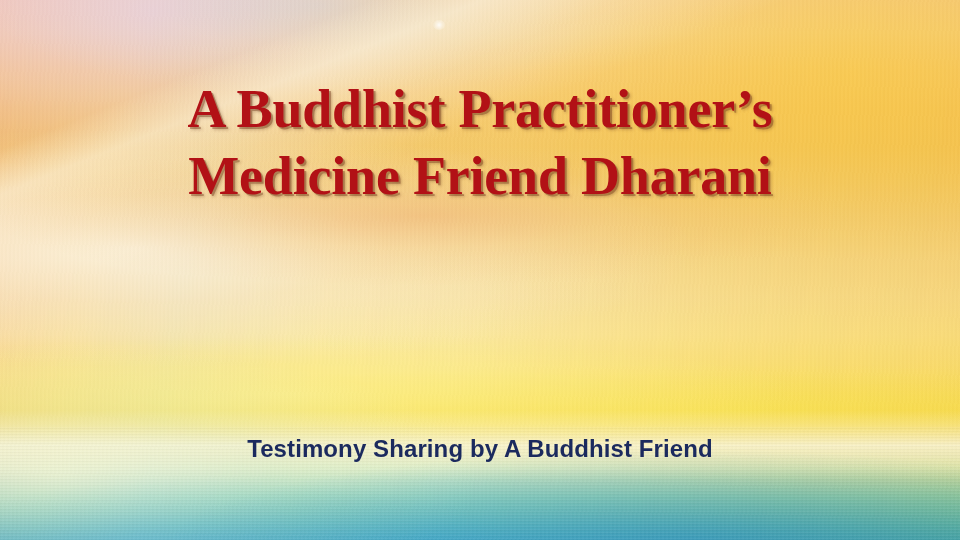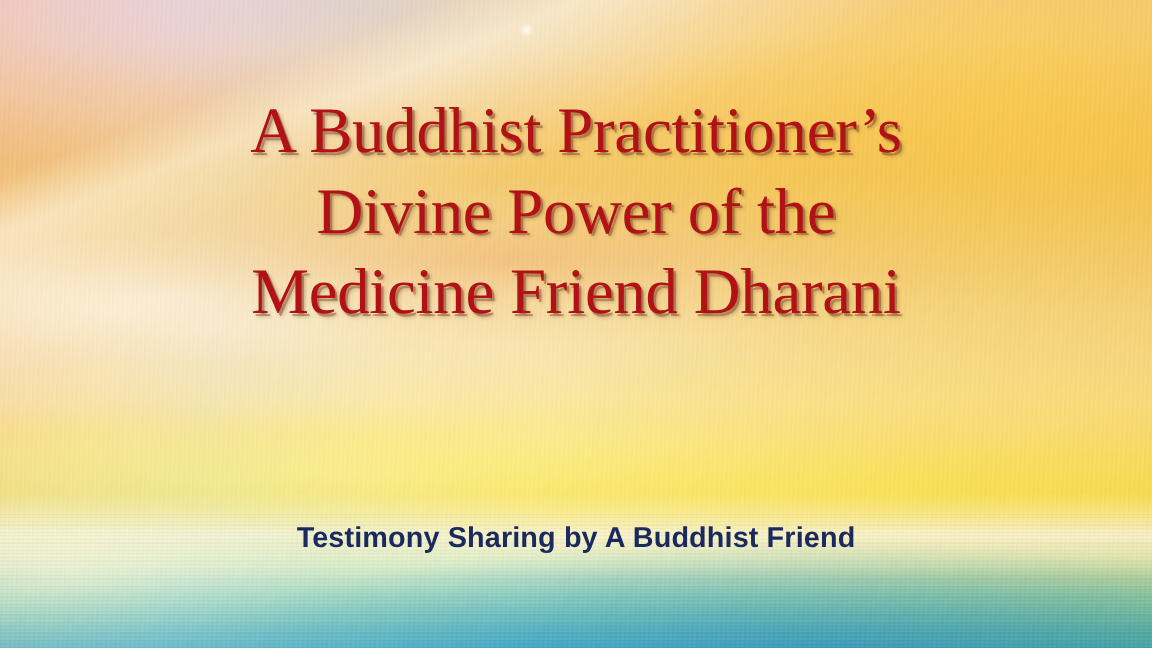--- a/index.html
+++ b/index.html
@@ -226,21 +226,21 @@
   .title-block {
     position: absolute;
     left: 0;
     right: 0;
     top: 76px;
     text-align: center;
   }
 
   .title-line {
     font-family: "Liberation Serif", "DejaVu Serif", serif;
-    font-weight: normal;
+    font-weight: bold;
     font-size: 54px;
     line-height: 67px;
     color: #b21116;
     letter-spacing: -0.2px;
     text-shadow:
       2px 2px 0 rgba(120, 62, 30, 0.42),
       3px 3px 3px rgba(110, 60, 30, 0.30);
     white-space: nowrap;
   }
 
@@ -277,20 +277,19 @@
   <div class="bg-layer bg-waterwash"></div>
   <div class="bg-layer bg-waterdeep"></div>
   <div class="bg-layer bg-stripes"></div>
   <div class="bg-layer bg-grain"></div>
   <div class="bg-speck"></div>
 
   <div class="content">
 
     <div class="title-block">
       <div class="title-line">A Buddhist Practitioner’s</div>
-      <div class="title-line">Divine Power of the</div>
       <div class="title-line">Medicine Friend Dharani</div>
     </div>
 
     <div class="subtitle">Testimony Sharing by A Buddhist Friend</div>
 
   </div>
 </div>
 
 </body></html>

